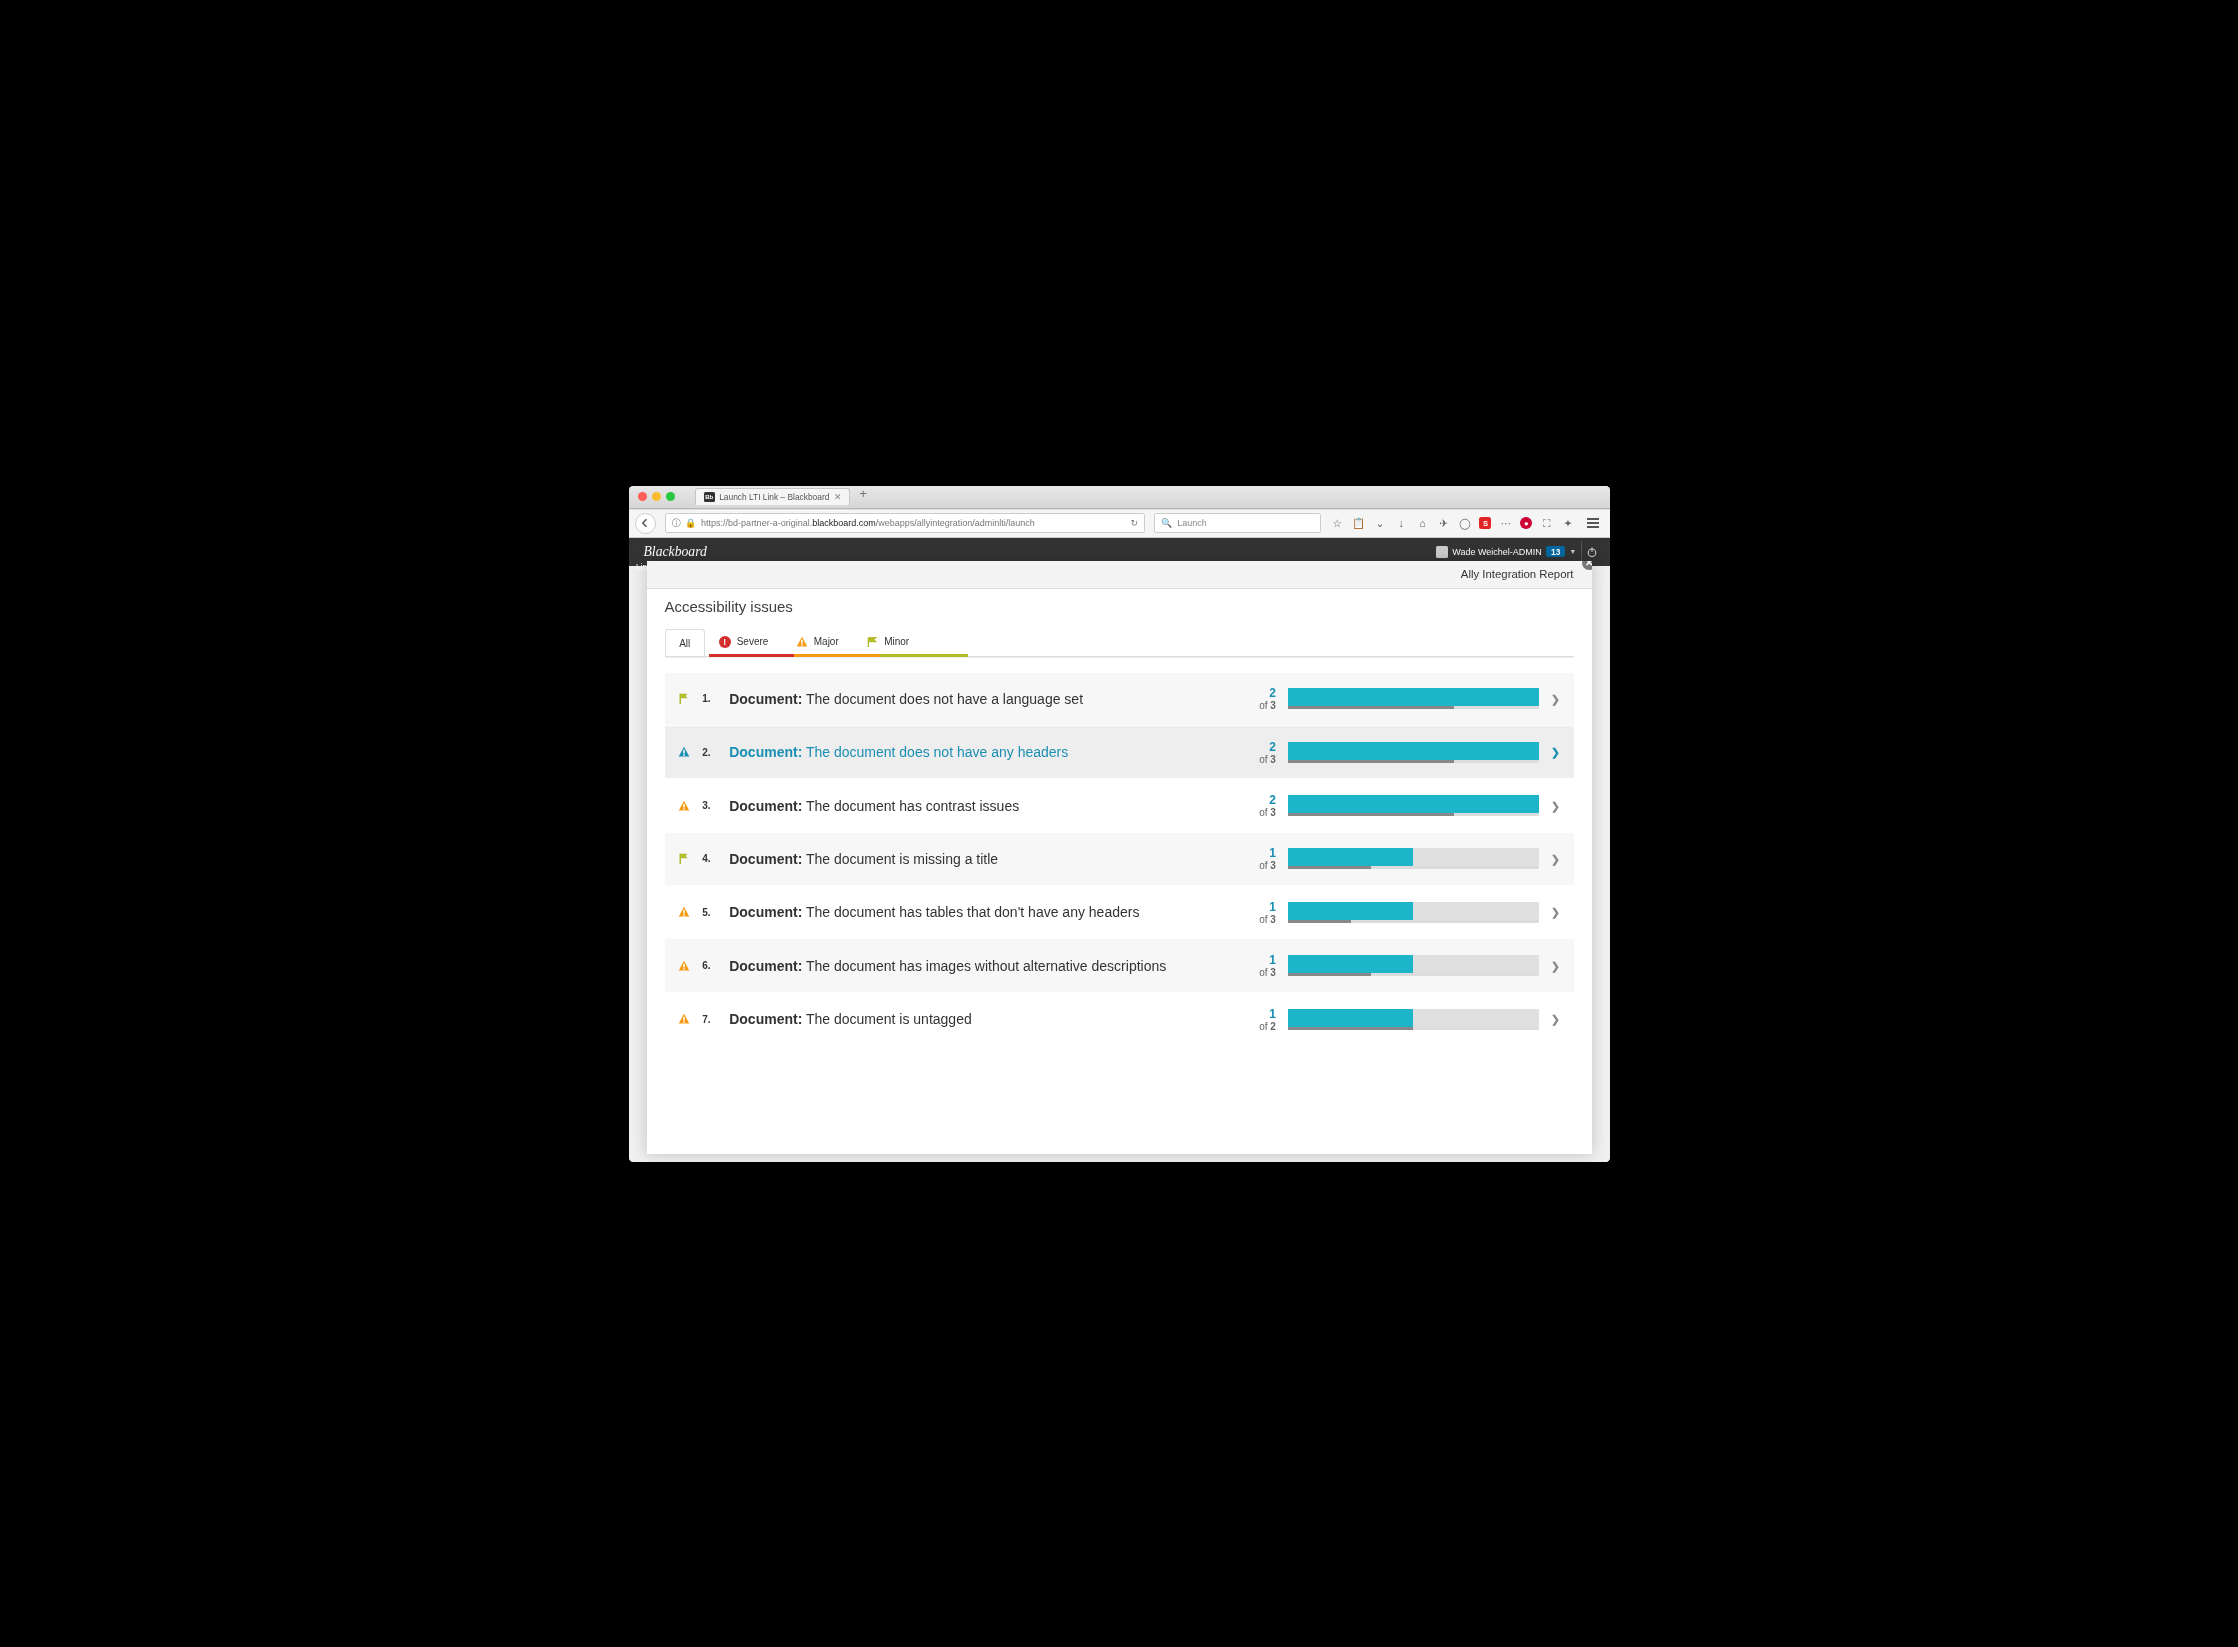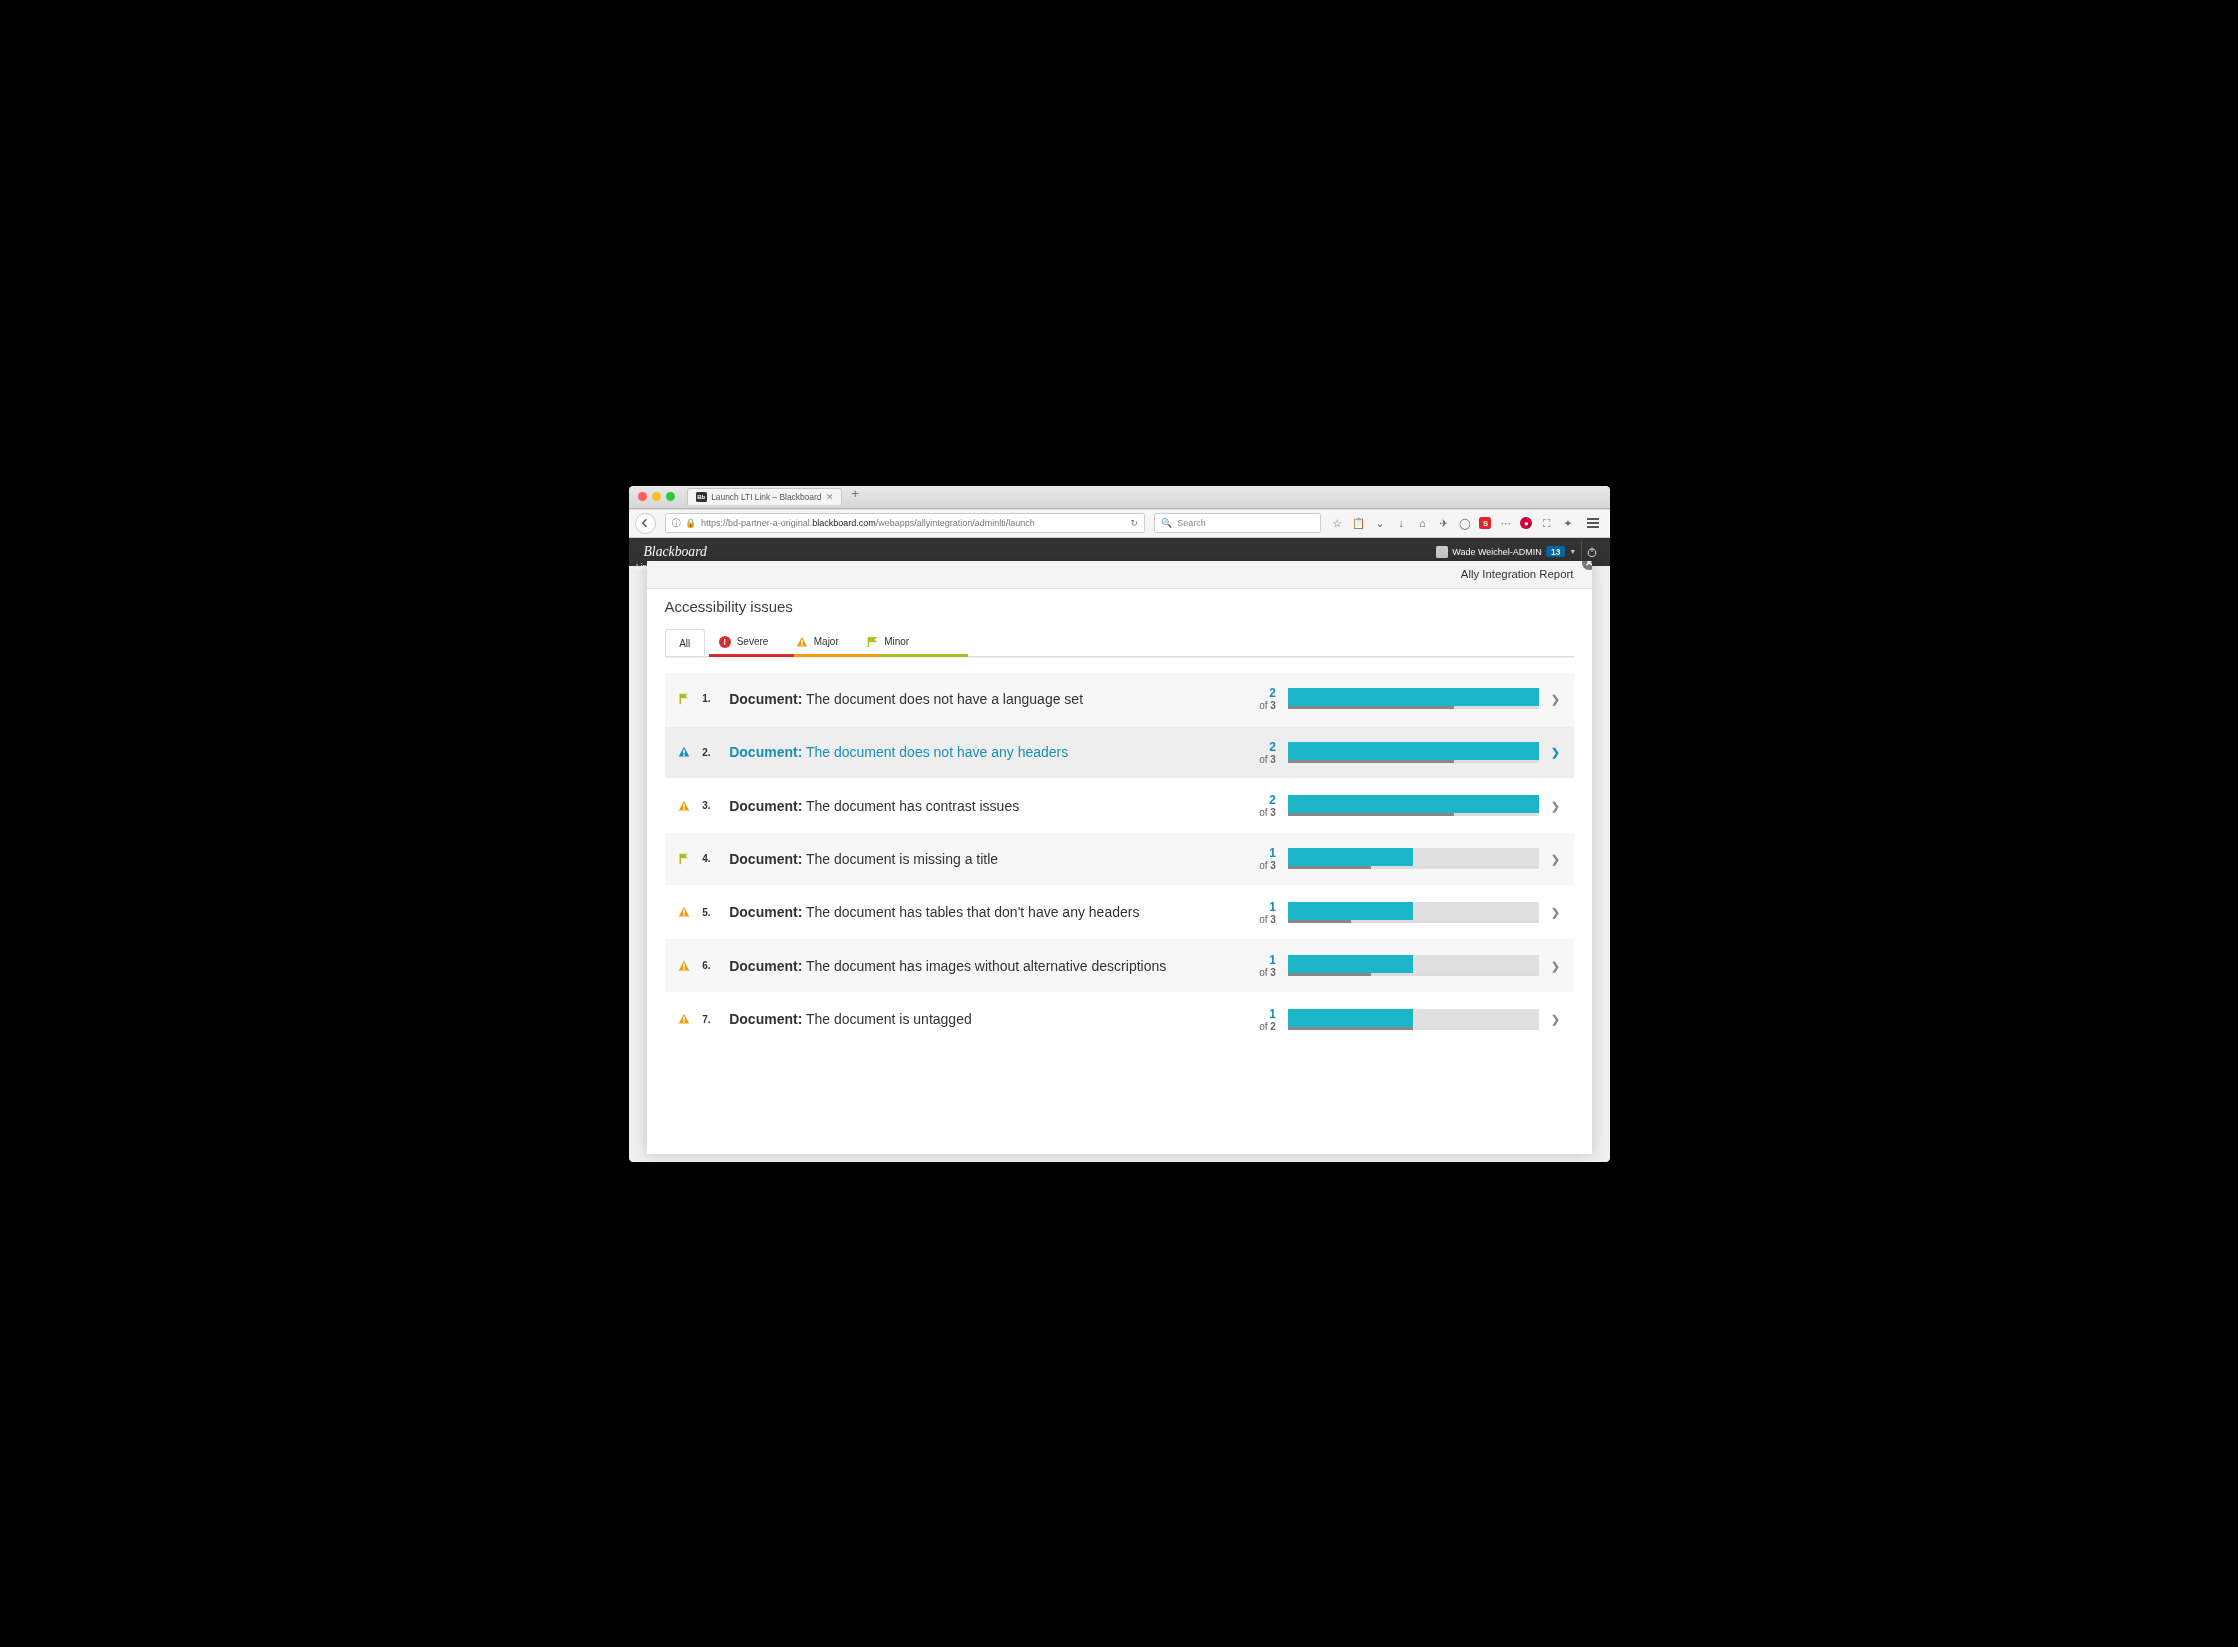--- a/index.html
+++ b/index.html
@@ -1,21 +1,21 @@
 <!DOCTYPE html>
 <html style="font-size:12px"><head>
 <meta charset="utf-8">
 <style>
 * { box-sizing: border-box; margin: 0; padding: 0; }
 body { font-family: -apple-system, BlinkMacSystemFont, "Segoe UI", Helvetica, Arial, sans-serif; background: #000; display: flex; align-items: center; justify-content: center; min-height: 100vh; }
 .window-frame { width: 981px; background: #fff; border-radius: 4.6px; overflow: hidden; box-shadow: 0 7.6px 30px rgba(0,0,0,0.6); }
 .titlebar { height: 23px; background: linear-gradient(#e8e8e8,#d6d6d6); display: flex; align-items: center; padding: 0 9px; gap: 5.3px; border-bottom: 0.8px solid #b8b8b8; }
 .dot { width: 9px; height: 9px; border-radius: 50%; }
 .dot.red { background: #ff5f57; } .dot.yellow { background: #febc2e; } .dot.green { background: #28c840; }
-.tabstrip { flex:1; display:flex; align-items:flex-start; margin-left:7px; }
+.tabstrip { flex:1; display:flex; align-items:flex-start; margin-left:15px; }
 .tab { background:#f5f5f5; border:0.8px solid #c5c5c5; border-bottom:none; border-radius:3px 3px 0 0; padding:3px 7.6px; font-size:8.4px; color:#555; display:flex; align-items:center; gap:4.6px; }
 .tab-fav { width:10.6px; height:10.6px; background:#333; border-radius:1.5px; display:inline-flex; align-items:center; justify-content:center; color:#fff; font-size:6px; font-weight:bold; }
 .tab-close { color:#888; font-size:9px; }
 .newtab { margin-left:4.6px; color:#777; font-size:13.7px; line-height:10.6px; padding:1.5px 4.6px; }
 .toolbar { height:29px; background:#f5f5f5; display:flex; align-items:center; padding:0 6px; gap:4.6px; border-top:0.8px solid #ddd; border-bottom:0.8px solid #ccc; }
 .nav-btn { width:21px; height:21px; border:0.8px solid #ccc; border-radius:50%; background:#fff; display:flex; align-items:center; justify-content:center; color:#555; font-size:10.6px; }
 .urlbar { flex:1; height:20px; border:0.8px solid #ccc; border-radius:2.3px; background:#fff; display:flex; align-items:center; padding:0 6px; margin:0 4.6px; font-size:9px; color:#777; gap:4.6px; }
 .urlbar .url-text { flex:1; white-space:nowrap; overflow:hidden; text-overflow:ellipsis; }
 .urlbar .secure { color:#4caf50; }
 .urlbar .bold { color:#222; }
@@ -95,21 +95,21 @@
     <div class="urlbar">
       <span>ⓘ</span>
       <span class="secure">🔒</span>
       <span class="url-text">
         <span>https://bd-partner-a-original.</span><span class="bold">blackboard.com</span><span>/webapps/allyintegration/adminlti/launch</span>
       </span>
       <span>↻</span>
     </div>
     <div class="searchbar">
       <span>🔍</span>
-      <span>Search</span>
+      <span>Launch</span>
     </div>
     <div class="tb-icons">
       <div class="tb-icon">☆</div>
       <div class="tb-icon">📋</div>
       <div class="tb-icon">⌄</div>
       <div class="tb-icon">↓</div>
       <div class="tb-icon">⌂</div>
       <div class="tb-icon">✈</div>
       <div class="tb-icon">◯</div>
       <div class="tb-sq tb-s">S</div>

